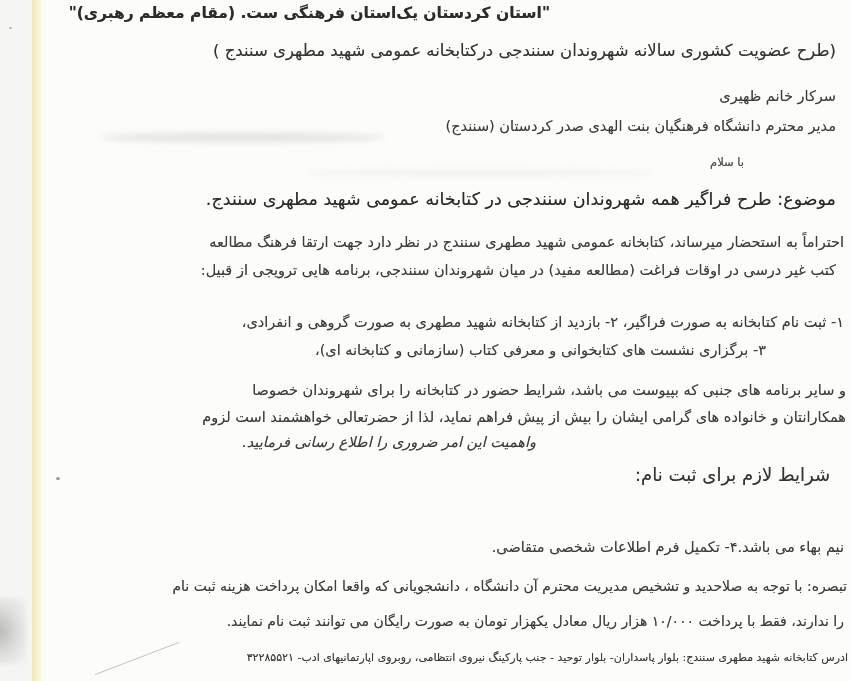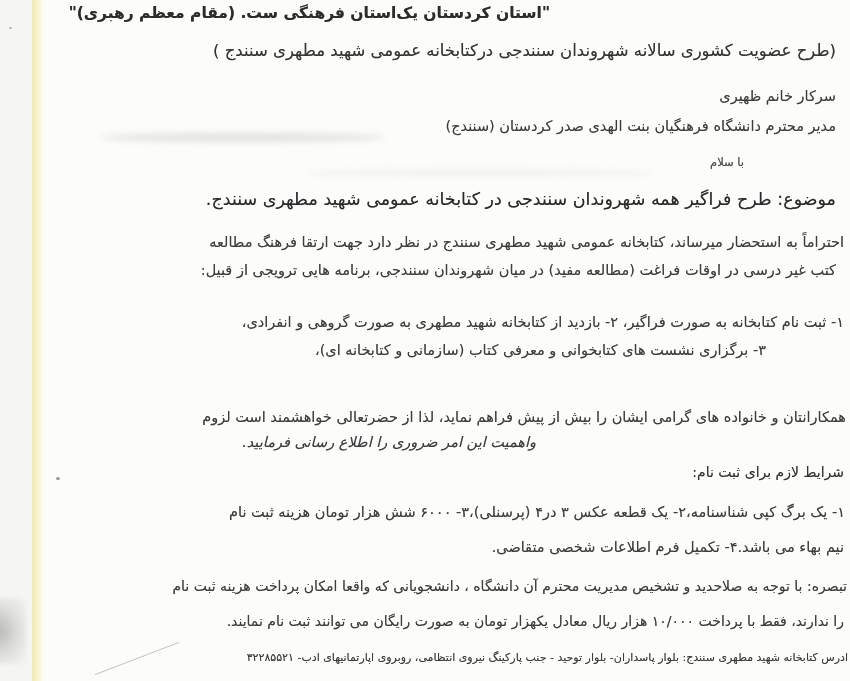--- a/index.html
+++ b/index.html
@@ -59,21 +59,21 @@
   .recipient-title{top:118px; right:14px;  font-size:14.5px;}
   .salutation     {top:155px; right:106px; font-size:11.5px; color:#4a4a4a;}
   .subject-line   {top:189px; right:14px;  font-size:17.5px; font-weight:400; color:#2a2a2a;}
   .intro-1        {top:234px; right:6px;   font-size:14.5px;}
   .intro-2        {top:262px; right:14px;  font-size:14.5px;}
   .item-1         {top:301px; right:6px;   font-size:14.5px;margin-top:13px;}
   .item-2         {top:342px; right:84px;  font-size:14.5px;}
   .closing-1      {top:382px; right:4px;   font-size:14.5px;}
   .closing-2      {top:409px; right:4px;   font-size:14.5px;}
   .closing-3      {top:434px; right:314px; font-size:14.5px;font-style:italic;}
-  .req-heading    {top:464px; right:6px;   font-size:14px; color:#343434;margin-left:44px;}
+  .req-heading    {top:464px; right:20px;   font-size:18px; color:#343434;margin-left:44px;}
   .req-1          {top:504px; right:5px;   font-size:14.5px;}
   .req-2          {top:539px; right:6px;   font-size:14.5px;}
   .note-1         {top:578px; right:3px;   font-size:14px;}
   .note-2         {top:613px; right:6px;   font-size:14px;text-align:right;}
   .address-line   {top:651px; right:2px;   font-size:11px; color:#3a3a3a;}
 </style>
 </head>
 <body>
 
 <div class="page">
@@ -98,26 +98,26 @@
   <div class="tline salutation">با سلام</div>
 
   <div class="tline subject-line">موضوع: طرح فراگیر همه شهروندان سنندجی در کتابخانه عمومی شهید مطهری سنندج.</div>
 
   <div class="tline intro-2">کتب غیر درسی در اوقات فراغت (مطالعه مفید) در میان شهروندان سنندجی، برنامه هایی ترویجی از قبیل:</div>
   <div class="tline intro-1">احتراماً به استحضار میرساند، کتابخانه عمومی شهید مطهری سنندج در نظر دارد جهت ارتقا فرهنگ مطالعه</div>
 
   <div class="tline item-1">۱- ثبت نام کتابخانه به صورت فراگیر، ۲- بازدید از کتابخانه شهید مطهری به صورت گروهی و انفرادی،</div>
   <div class="tline item-2">۳- برگزاری نشست های کتابخوانی و معرفی کتاب (سازمانی و کتابخانه ای)،</div>
 
+  <div class="tline closing-1">و سایر برنامه های جنبی که بپیوست می باشد، شرایط حضور در کتابخانه را برای شهروندان خصوصا</div>
   <div class="tline closing-2">همکارانتان  و خانواده های گرامی ایشان را بیش از پیش فراهم نماید، لذا از حضرتعالی خواهشمند است لزوم</div>
   <div class="tline closing-3">واهمیت این امر ضروری را اطلاع رسانی فرمایید.</div>
 
   <div class="tline req-heading">شرایط لازم برای ثبت نام:</div>
 
-  <div class="tline req-1">۱- یک برگ کپی شناسنامه،۲- یک قطعه عکس ۳ در۴ (پرسنلی)،۳- ۶۰۰۰ شش هزار تومان هزینه ثبت نام</div>
   <div class="tline req-2">نیم بهاء می باشد.۴- تکمیل فرم اطلاعات شخصی متقاضی.</div>
 
   <div class="tline note-1">تبصره: با توجه به صلاحدید و تشخیص مدیریت محترم آن دانشگاه ، دانشجویانی که واقعا امکان پرداخت هزینه ثبت نام</div>
   <div class="tline note-2">را ندارند، فقط با پرداخت ۱۰/۰۰۰ هزار ریال معادل یکهزار تومان به صورت رایگان می توانند ثبت نام نمایند.</div>
 
   <div class="tline address-line">ادرس کتابخانه شهید مطهری سنندج: بلوار پاسداران- بلوار توحید - جنب پارکینگ نیروی انتظامی، روبروی اپارتمانیهای ادب- ۳۲۲۸۵۵۲۱</div>
 
 </div>
 
 </body></html>

